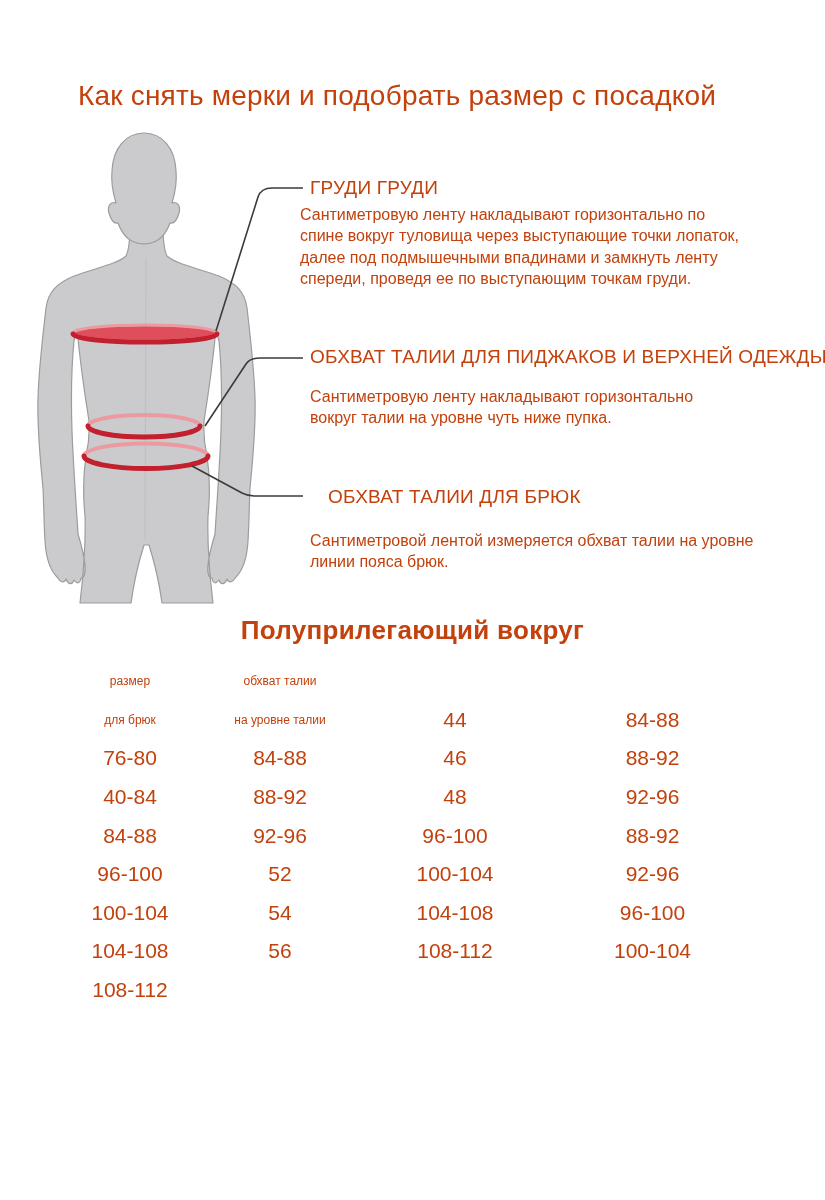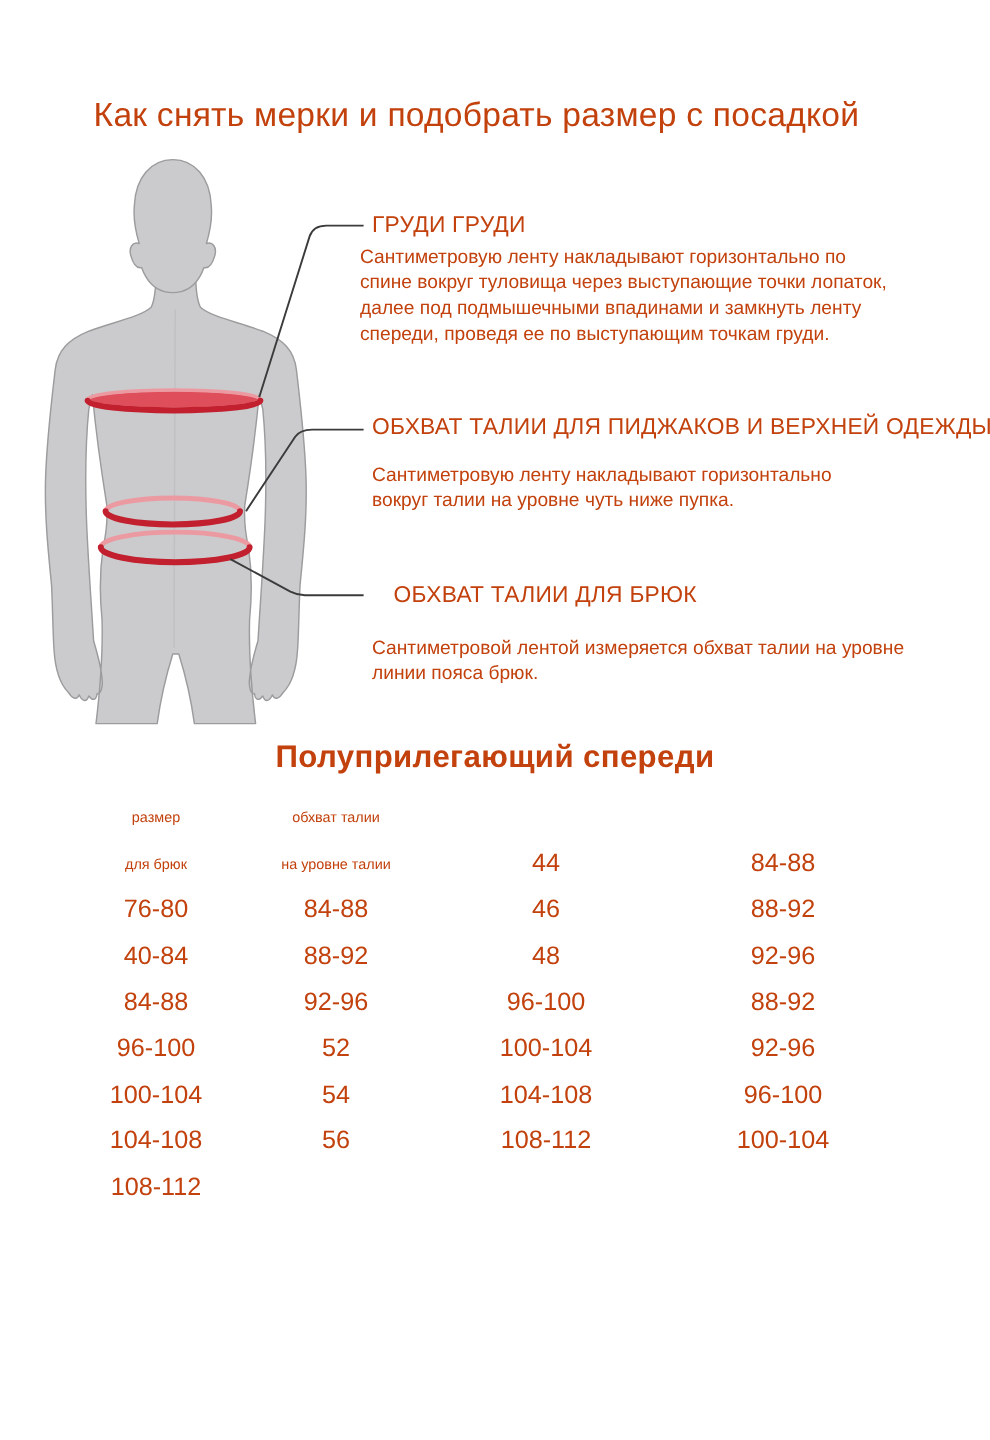--- a/index.html
+++ b/index.html
@@ -136,21 +136,21 @@
 спереди, проведя ее по выступающим точкам груди.</div>
 
   <div class="abs m-heading h2-pos">ОБХВАТ ТАЛИИ ДЛЯ ПИДЖАКОВ И ВЕРХНЕЙ ОДЕЖДЫ</div>
   <div class="abs m-desc p2-pos">Сантиметровую  ленту накладывают горизонтально
 вокруг талии на уровне чуть ниже пупка.</div>
 
   <div class="abs m-heading h3-pos">ОБХВАТ ТАЛИИ ДЛЯ БРЮК</div>
   <div class="abs m-desc p3-pos">Сантиметровой лентой измеряется обхват талии на уровне
 линии пояса брюк.</div>
 
-  <div class="abs table-title">Полуприлегающий спереди</div>
+  <div class="abs table-title">Полуприлегающий вокруг</div>
 
   <div class="abs size-grid">
 
     <div class="cell hrow">размер</div>
     <div class="cell hrow">обхват талии</div>
 
     <div class="cell hrow"></div>
     <div class="cell hrow"></div>
     <div class="cell hrow">для брюк</div>
     <div class="cell hrow">на уровне талии</div>

